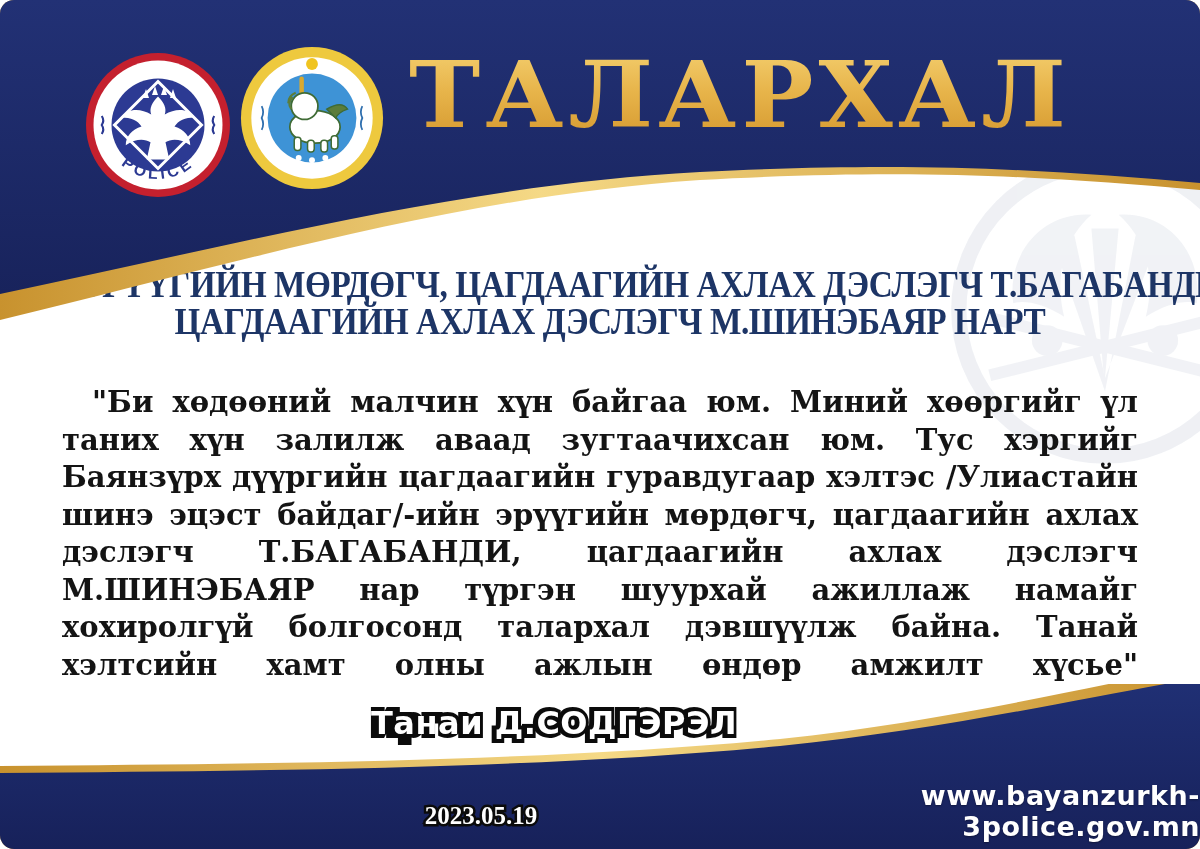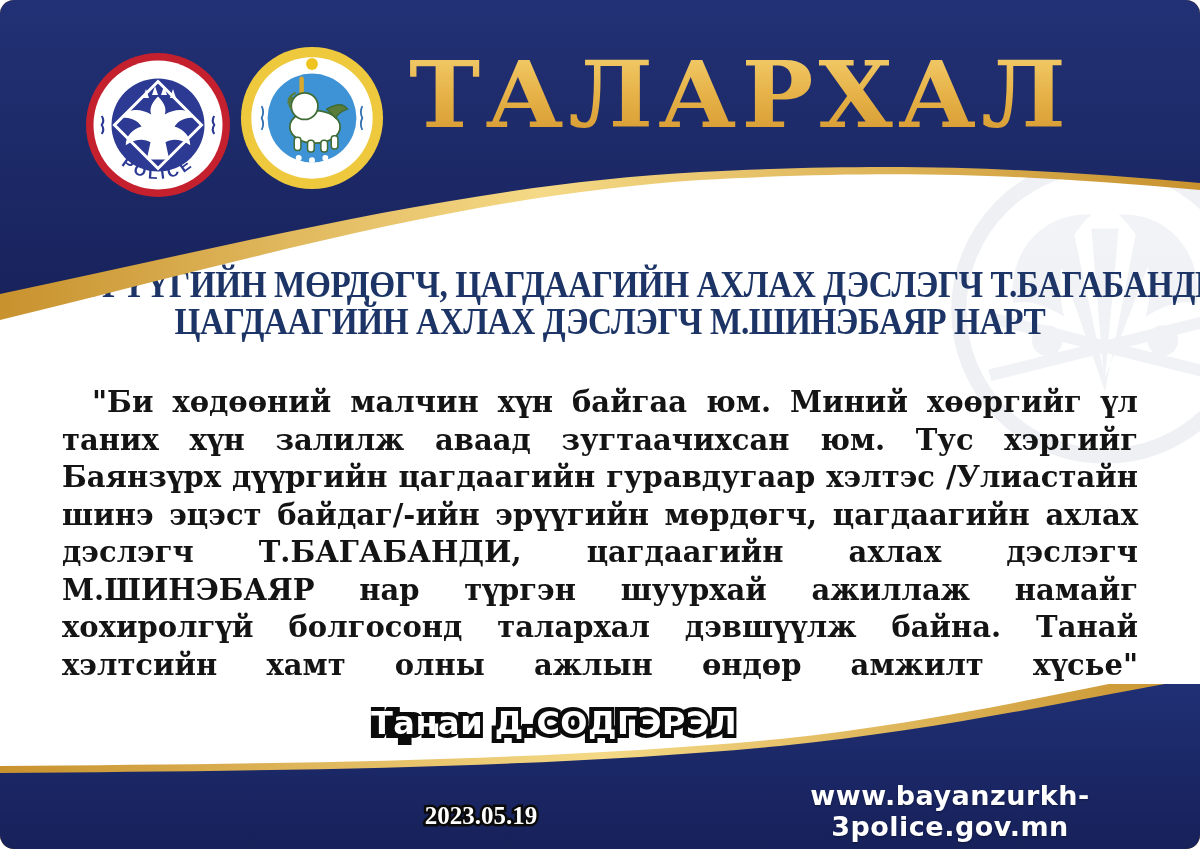--- a/index.html
+++ b/index.html
@@ -56,21 +56,21 @@
     font-family:"DejaVu Sans",sans-serif;font-size:32px;letter-spacing:0.5px;
   }
   .signature::before{-webkit-text-stroke:8px #0b0b0b;}
   .date{
     left:381px;top:802px;width:200px;
     font-family:Liberation Serif, serif;font-size:25px;
   }
   .date::before{-webkit-text-stroke:5px #0b0b0b;}
   
   .website{
-    position:absolute;z-index:4;left:700px;top:780px;width:500px;text-align:center;
+    position:absolute;z-index:4;left:700px;top:780px;width:500px;text-align:right;
     color:#ffffff;font-family:"DejaVu Sans",sans-serif;font-weight:bold;
     font-size:27px;letter-spacing:0.5px;text-shadow:0 1px 2px rgba(0,0,0,.35);
   }
 </style>
 </head>
 <body>
 
 <div class="page">
 
   <svg class="watermark" viewBox="0 0 200 200" preserveAspectRatio="xMidYMid meet" aria-hidden="true">

